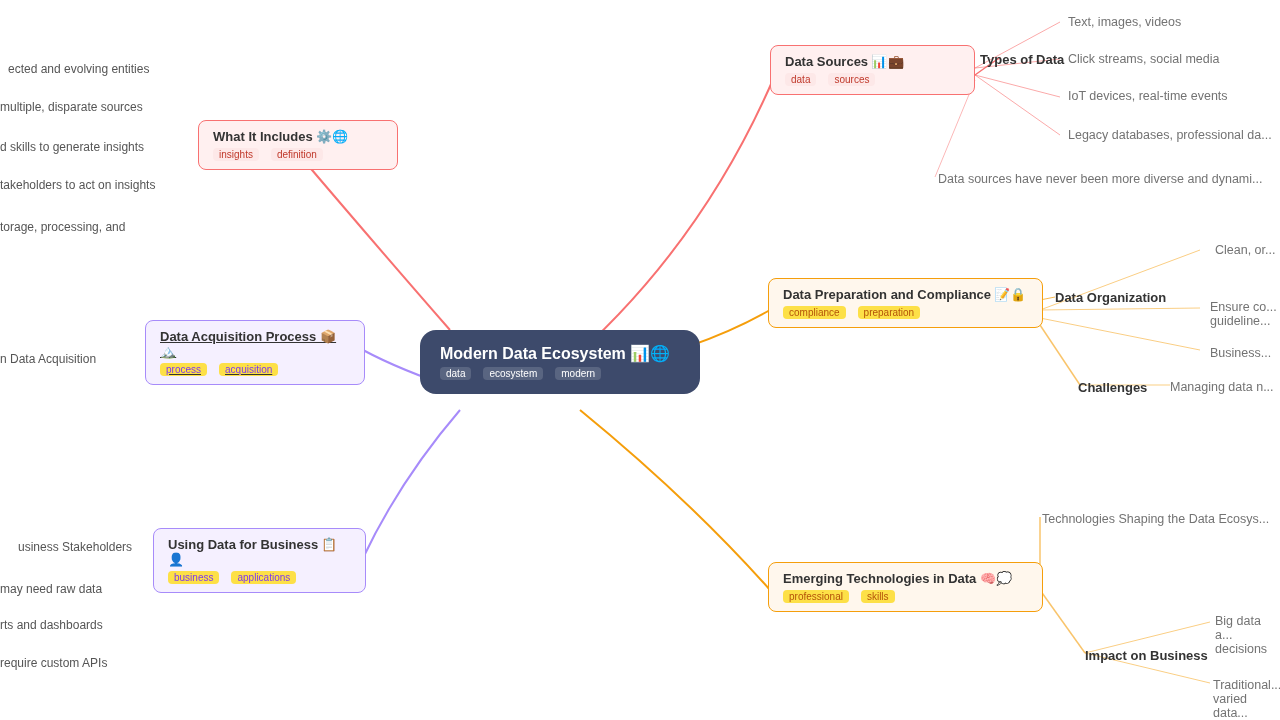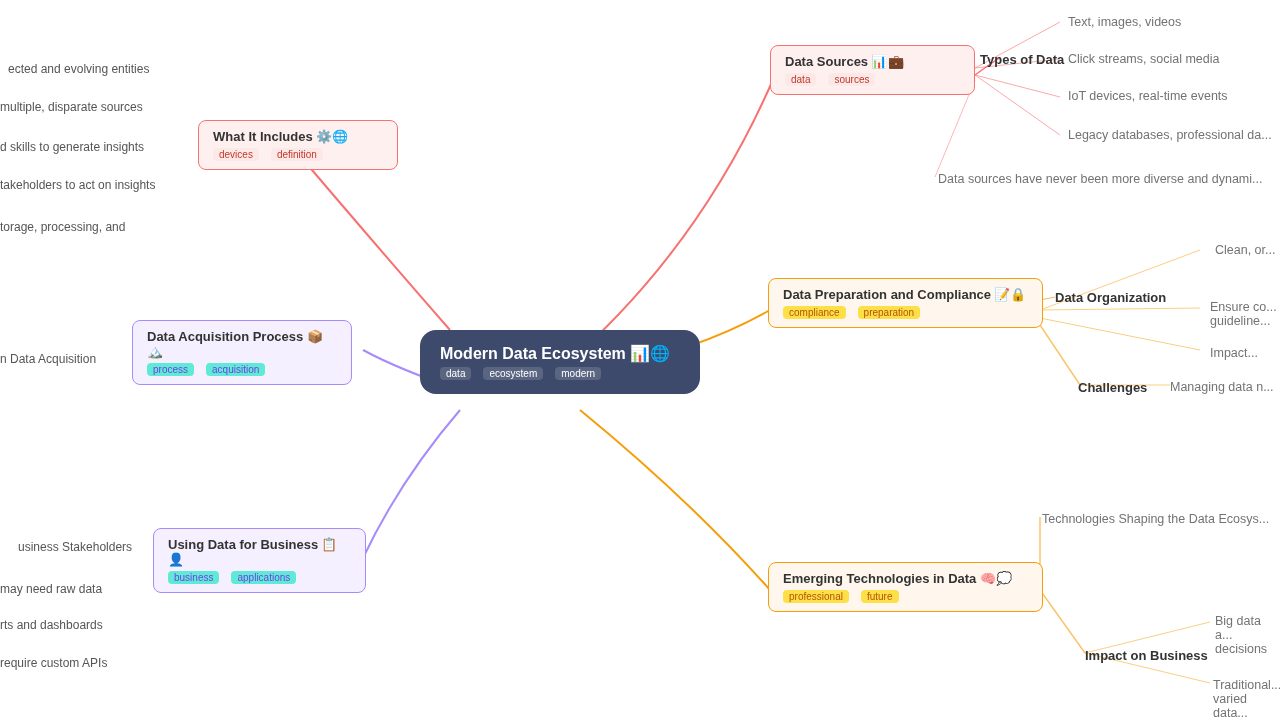--- a/index.html
+++ b/index.html
@@ -78,21 +78,21 @@
       color: #333;
     }
     .node-orange .tag { background: #fde047; color: #b45309; }
 
     
     .node-purple {
       background: #f5f0ff;
       border: 1.5px solid #a78bfa;
       color: #333;
     }
-    .node-purple .tag { background: #5eead4; color: #7c3aed; }
+    .node-purple .tag { background: #fde047; color: #7c3aed; }
 
     
     .label-node {
       position: absolute;
       z-index: 2;
       font-size: 12.5px;
       color: #737373;
       pointer-events: none;
       white-space: nowrap;
     }
@@ -172,33 +172,33 @@
     <div class="tags">
       <span class="tag">compliance</span>
       <span class="tag">preparation</span>
     </div>
   </div>
 
   <div class="node node-orange" style="left:768px; top:562px; width:275px;">
     <div class="node-title">Emerging Technologies in Data 🧠💭</div>
     <div class="tags">
       <span class="tag">professional</span>
-      <span class="tag">future</span>
+      <span class="tag">skills</span>
     </div>
   </div>
 
   <div class="node node-pink" style="left:198px; top:120px; width:200px;">
     <div class="node-title">What It Includes ⚙️🌐</div>
     <div class="tags">
-      <span class="tag">devices</span>
+      <span class="tag">insights</span>
       <span class="tag">definition</span>
     </div>
   </div>
 
-  <div class="node node-purple" style="left:132px; top:320px; width:220px;">
+  <div class="node node-purple" style="left:145px; top:320px; width:220px;text-decoration:underline;">
     <div class="node-title">Data Acquisition Process 📦🏔️</div>
     <div class="tags">
       <span class="tag">process</span>
       <span class="tag">acquisition</span>
     </div>
   </div>
 
   <div class="node node-purple" style="left:153px; top:528px; width:213px;">
     <div class="node-title">Using Data for Business 📋👤</div>
     <div class="tags">
@@ -210,21 +210,21 @@
   <div class="label-node label-bold" style="left:980px; top:52px;">Types of Data</div>
   <div class="label-node" style="left:1068px; top:15px;">Text, images, videos</div>
   <div class="label-node" style="left:1068px; top:52px;">Click streams, social media</div>
   <div class="label-node" style="left:1068px; top:89px;">IoT devices, real-time events</div>
   <div class="label-node" style="left:1068px; top:128px;">Legacy databases, professional da...</div>
   <div class="label-node" style="left:938px; top:172px; max-width:340px; white-space:normal;">Data sources have never been more diverse and dynami...</div>
 
   <div class="label-node label-bold" style="left:1055px; top:290px;">Data Organization</div>
   <div class="label-node" style="left:1215px; top:243px;">Clean, or...</div>
   <div class="label-node" style="left:1210px; top:300px; max-width:70px; white-space:normal;">Ensure co... guideline...</div>
-  <div class="label-node" style="left:1210px; top:346px;">Impact...</div>
+  <div class="label-node" style="left:1210px; top:346px;">Business...</div>
   <div class="label-node label-bold" style="left:1078px; top:380px;">Challenges</div>
   <div class="label-node" style="left:1170px; top:380px;">Managing data n...</div>
 
   <div class="label-node" style="left:1042px; top:512px;">Technologies Shaping the Data Ecosys...</div>
   <div class="label-node label-bold" style="left:1085px; top:648px;">Impact on Business</div>
   <div class="label-node" style="left:1215px; top:614px; max-width:65px; white-space:normal;">Big data a... decisions</div>
   <div class="label-node" style="left:1213px; top:678px; max-width:67px; white-space:normal;">Traditional... varied data...</div>
 
   <div class="left-item" style="left:8px; top:62px;">ected and evolving entities</div>
   <div class="left-item" style="left:0px; top:100px;">multiple, disparate sources</div>

